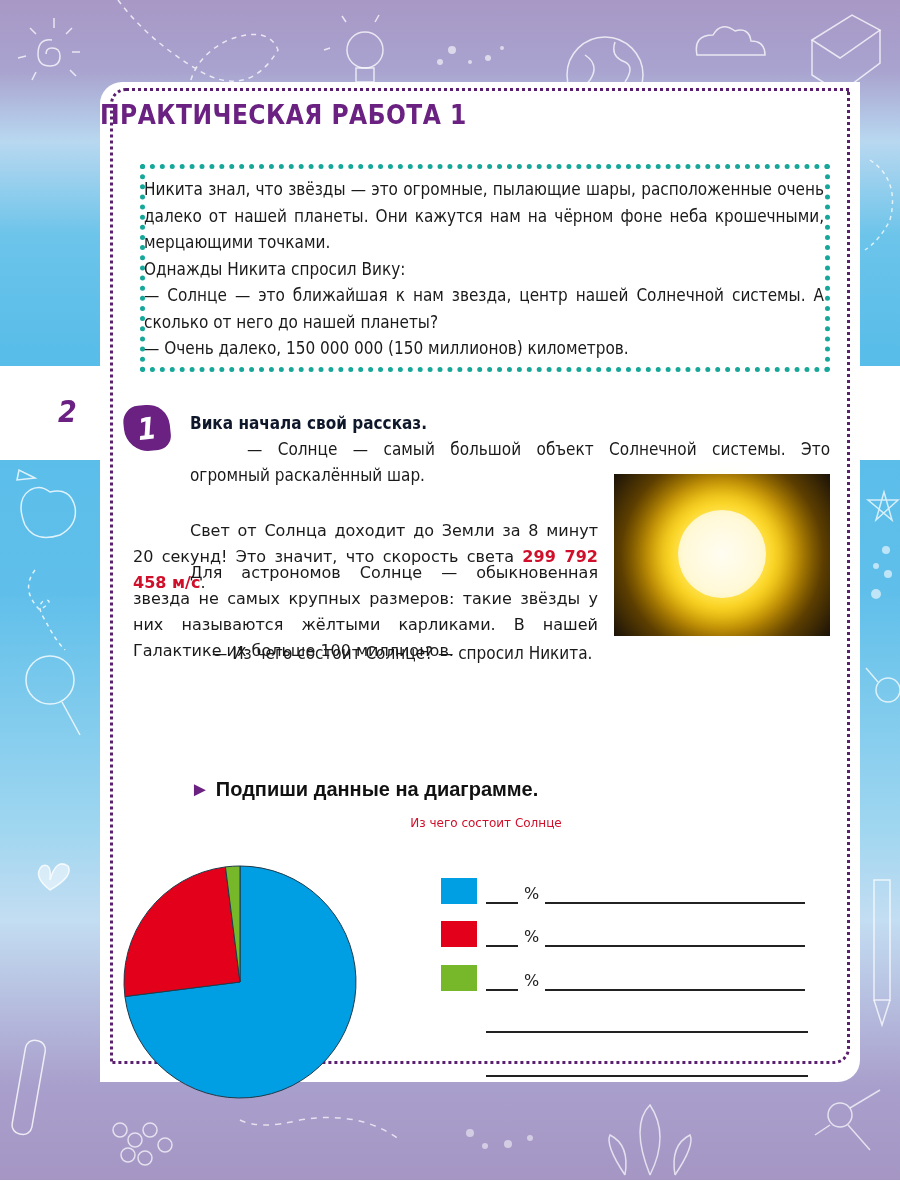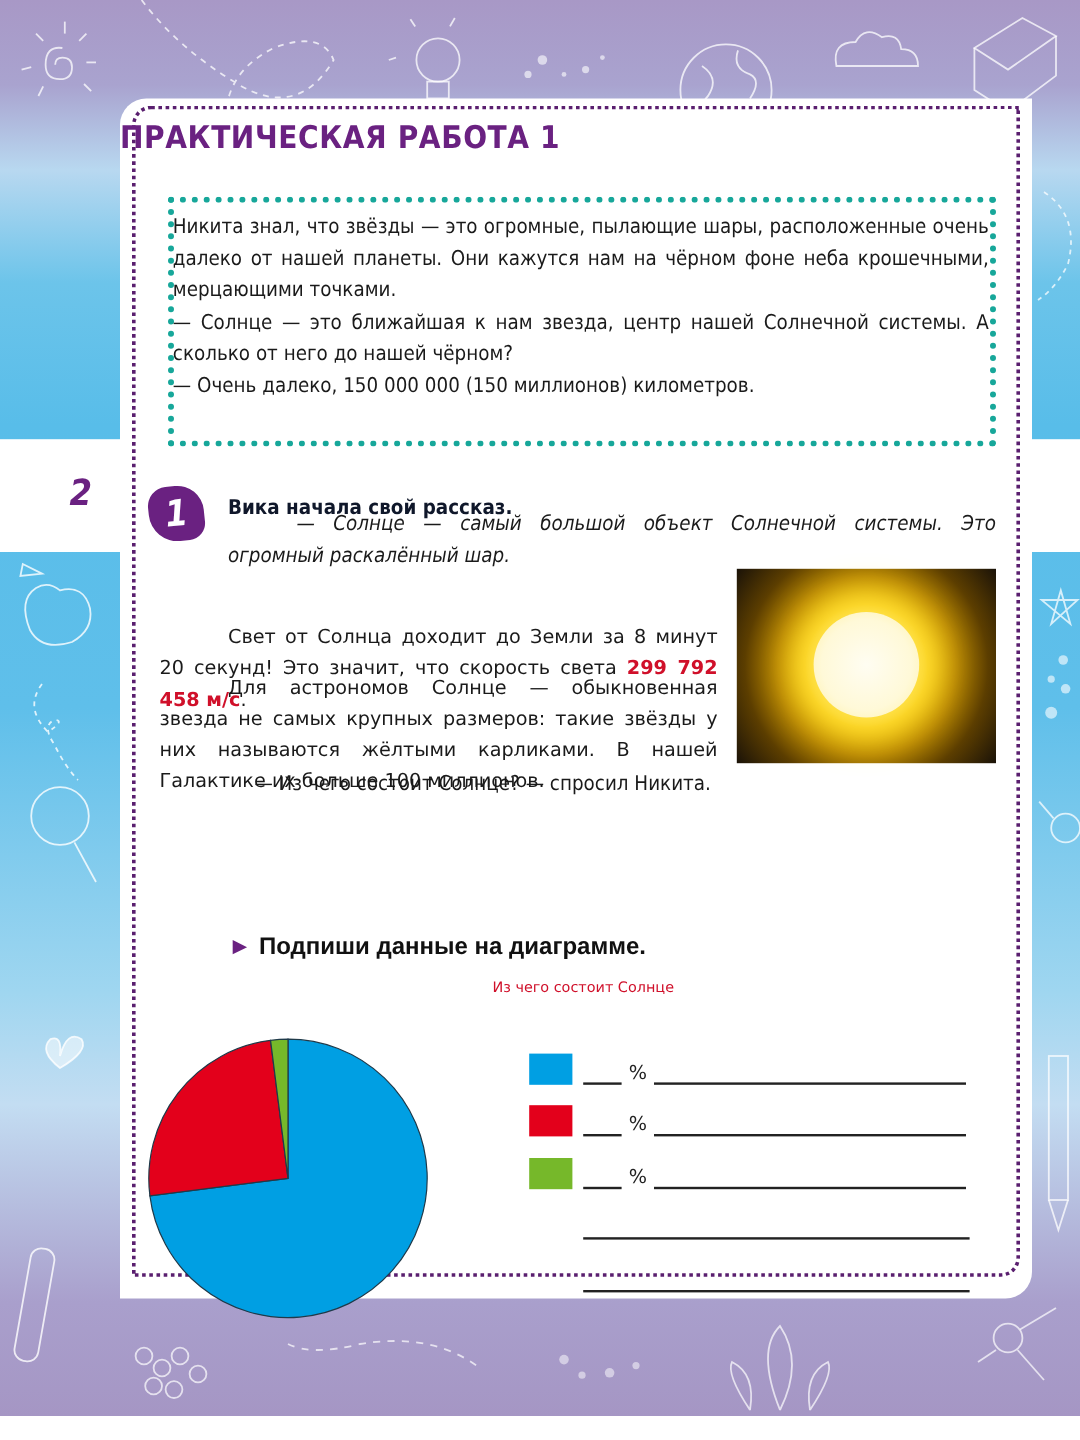--- a/index.html
+++ b/index.html
@@ -168,32 +168,33 @@
 </svg>
 
 <div class="card"></div>
 <div class="dotted-frame"></div>
 
 <div class="title">ПРАКТИЧЕСКАЯ РАБОТА 1</div>
 
 <div class="intro-box"></div>
 <div class="intro-text">
   <p style="text-align:justify;">Никита знал, что звёзды — это огромные, пылающие шары, расположенные очень далеко от нашей планеты. Они кажутся нам на чёрном фоне неба крошечными, мерцающими точками.</p>
-  <p style="text-align:justify;">— Солнце — это ближайшая к нам звезда, центр нашей Солнечной системы. А сколько от него до нашей чёрном?</p>
+  <p>Однажды Никита спросил Вику:</p>
+  <p style="text-align:justify;">— Солнце — это ближайшая к нам звезда, центр нашей Солнечной системы. А сколько от него до нашей планеты?</p>
   <p>— Очень далеко, 150 000 000 (150 миллионов) километров.</p>
 </div>
 
 <div class="page-num">2</div>
 
 <div class="task-badge">
   <span>1</span>
 </div>
 <div class="task-heading">Вика начала свой рассказ.</div>
 
-<div class="para" style="left:190px;top:424px;width:640px;font-style:italic;">
+<div class="para" style="left:190px;top:436px;width:640px;">
   <p class="indent">— Солнце — самый большой объект Солнечной системы. Это огромный раскалённый шар.</p>
 </div>
 
 <div class="para sans" style="left:133px;top:490px;width:465px;line-height:26px;margin-top:28px;">
   <p class="indent"><span>Свет от Солнца доходит до Земли за 8 минут 20 секунд! Это значит, что скорость света </span><span class="red">299 792 458 м/с</span><span>.</span></p>
 </div>
 
 <div class="para sans" style="left:133px;top:560px;width:465px;line-height:26px;">
   <p class="indent">Для астрономов Солнце — обыкновенная звезда не самых крупных размеров: такие звёзды у них называются жёлтыми карликами. В нашей Галактике их больше 100 миллионов.</p>
 </div>

